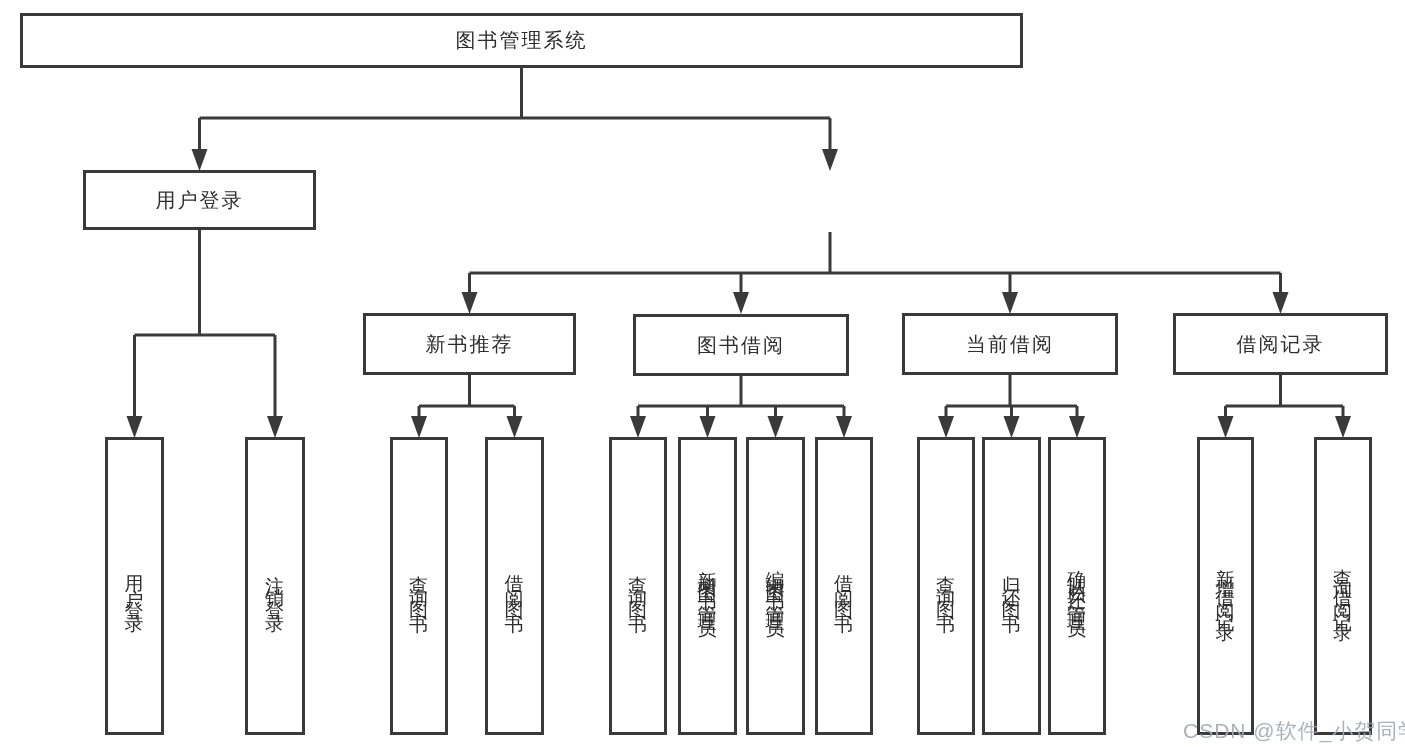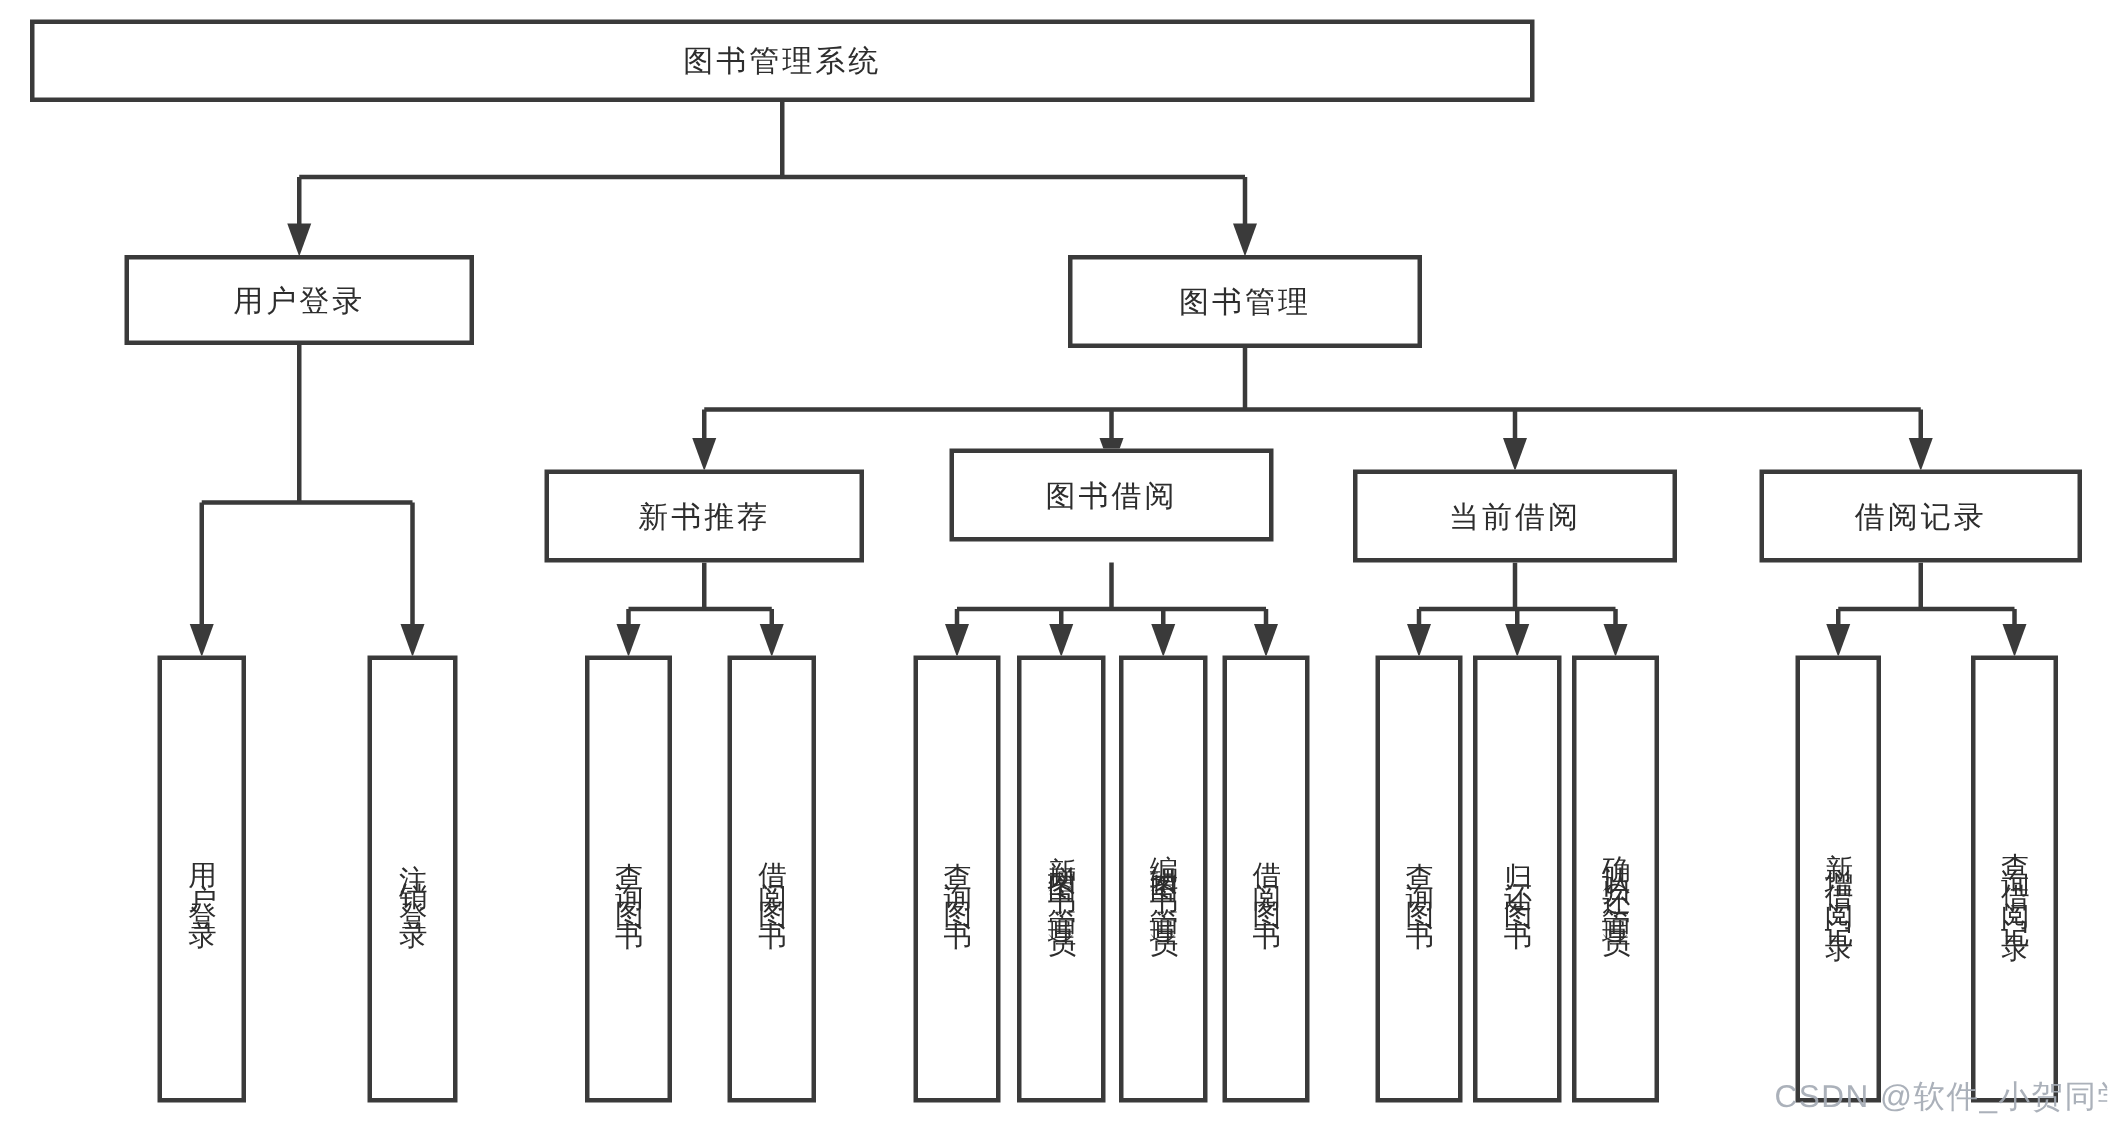--- a/index.html
+++ b/index.html
@@ -112,24 +112,23 @@
       <polygon points="1003.5,416 1019.5,416 1011.5,438"></polygon>
       <polygon points="1069,416 1085,416 1077,438"></polygon>
       <polygon points="1217.5,416 1233.5,416 1225.5,438"></polygon>
       <polygon points="1335,416 1351,416 1343,438"></polygon>
     </g>
   </svg>
 
   <div class="hbox" style="left:20px; top:13px; width:1003px; height:55px;">图书管理系统</div>
 
   <div class="hbox" style="left:83px; top:170px; width:233px; height:60px;">用户登录</div>
-  <div class="hbox" style="left:712px; top:170px; width:236px; height:62px;">图书管理</div>
 
   <div class="hbox" style="left:363px; top:313px; width:213px; height:62px;">新书推荐</div>
-  <div class="hbox" style="left:633px; top:299px; width:216px; height:62px;">图书借阅</div>
+  <div class="hbox" style="left:633px; top:314px; width:216px; height:62px;">图书借阅</div>
   <div class="hbox" style="left:902px; top:313px; width:216px; height:62px;">当前借阅</div>
   <div class="hbox" style="left:1173px; top:313px; width:215px; height:62px;">借阅记录</div>
 
   <div class="vbox spread" style="left:105px; width:59px;">
     <span>用户登录</span>
   </div>
   <div class="vbox spread" style="left:245px; width:60px;">
     <span>注销登录</span>
   </div>
   <div class="vbox spread" style="left:390px; width:58px;">

